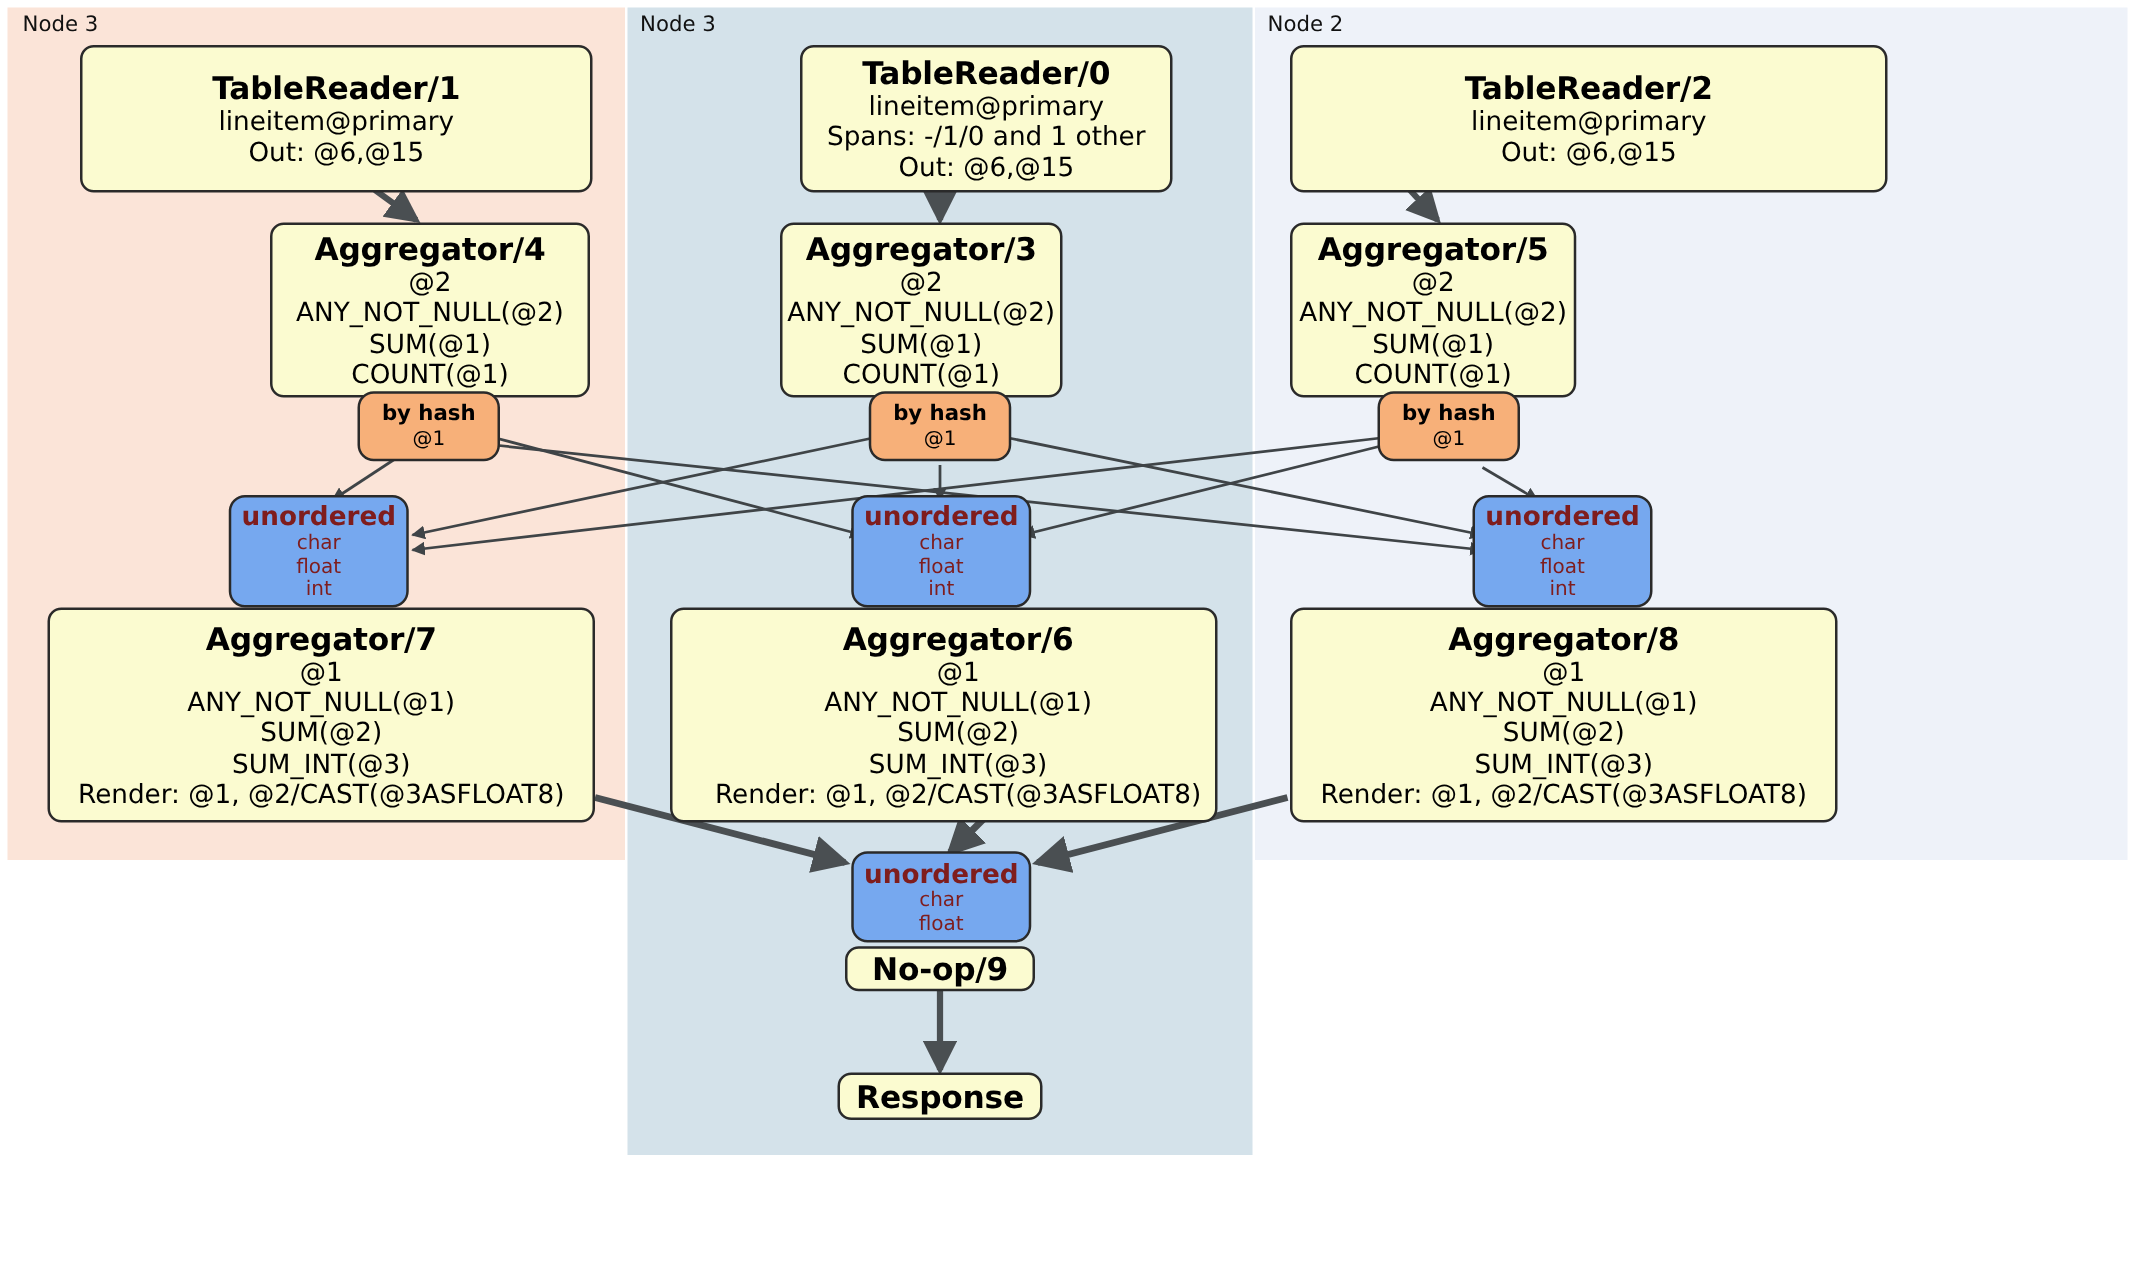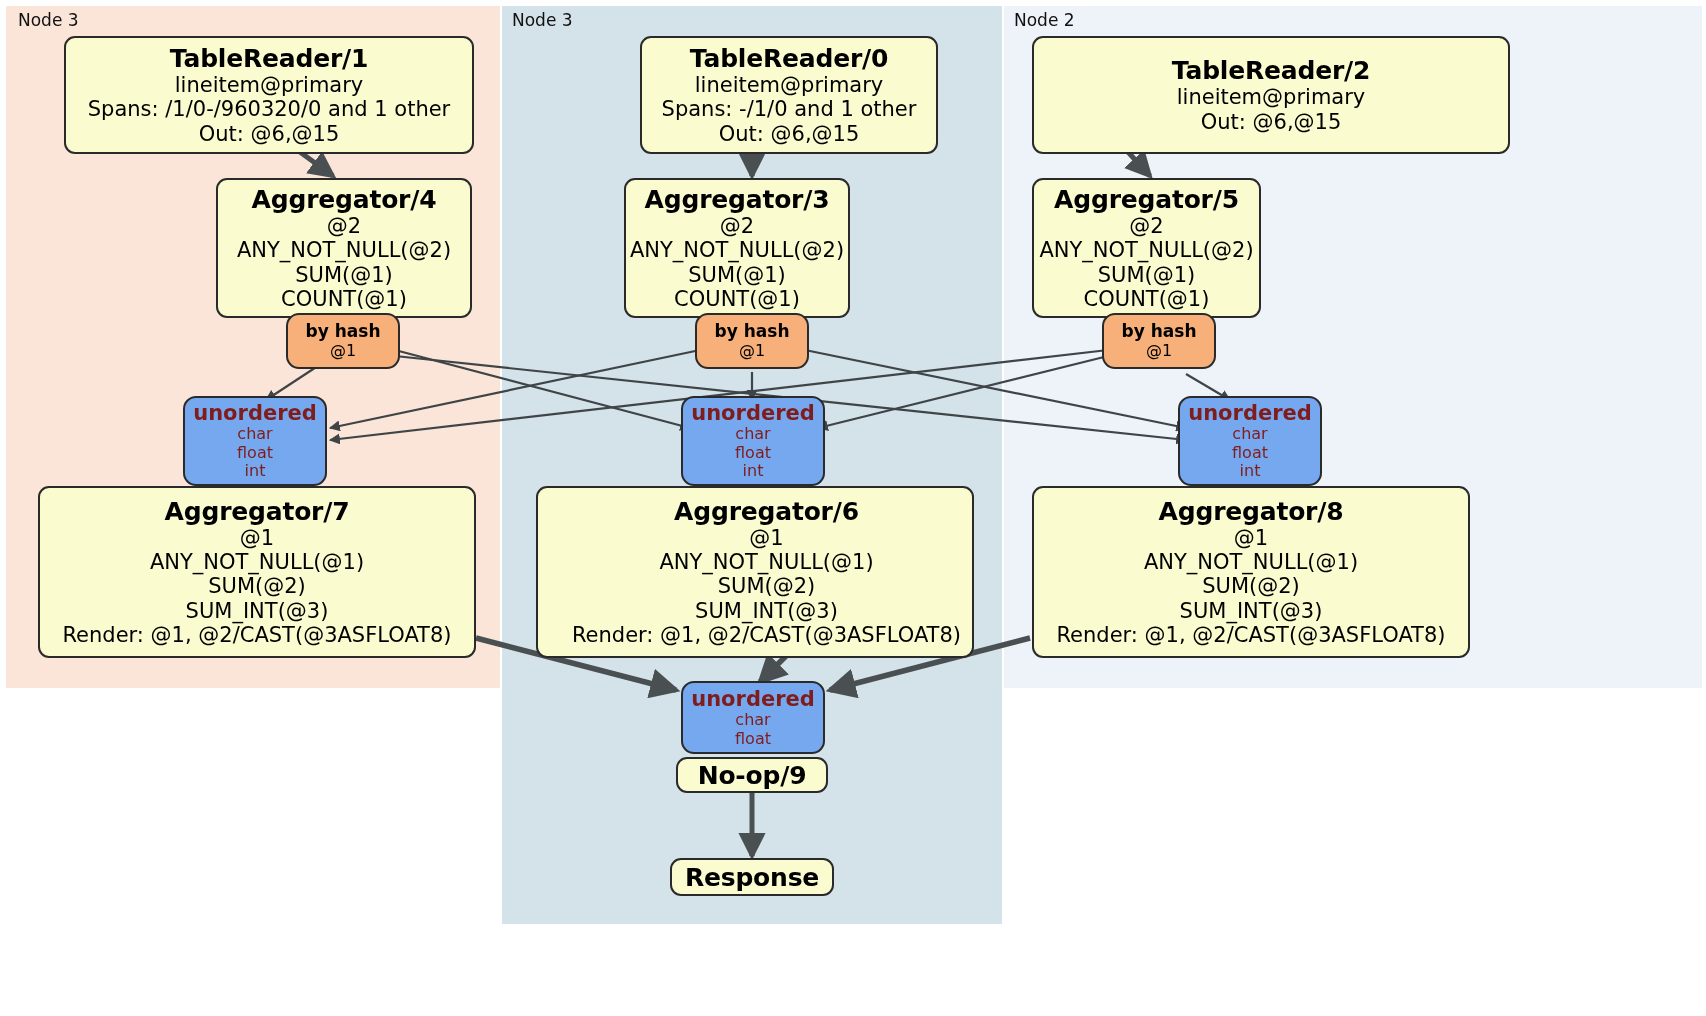--- a/index.html
+++ b/index.html
@@ -131,21 +131,20 @@
     <path d="M 476 638 L 676 690" stroke="#4a4f52" stroke-width="5.5" fill="none" marker-end="url(#arrowBig)"></path>
     <path d="M 790 652 L 760 682" stroke="#4a4f52" stroke-width="5.5" fill="none" marker-end="url(#arrowBig)"></path>
     <path d="M 1030 638 L 830 690" stroke="#4a4f52" stroke-width="5.5" fill="none" marker-end="url(#arrowBig)"></path>
 
     <path d="M 752 792 L 752 856" stroke="#4a4f52" stroke-width="5" fill="none" marker-end="url(#arrowBig)"></path>
   </svg>
 
   <div class="box proc" style="left:64px; top:36px; width:410px; height:118px;">
     <div class="title">TableReader/1</div>
     <div class="line">lineitem@primary</div>
-    <div class="line">Spans: /1/0-/960320/0 and 1 other</div>
     <div class="line">Out: @6,@15</div>
   </div>
 
   <div class="box proc" style="left:604px; top:36px; width:298px; height:118px;margin-left:36px;">
     <div class="title">TableReader/0</div>
     <div class="line">lineitem@primary</div>
     <div class="line">Spans: -/1/0 and 1 other</div>
     <div class="line">Out: @6,@15</div>
   </div>
 

